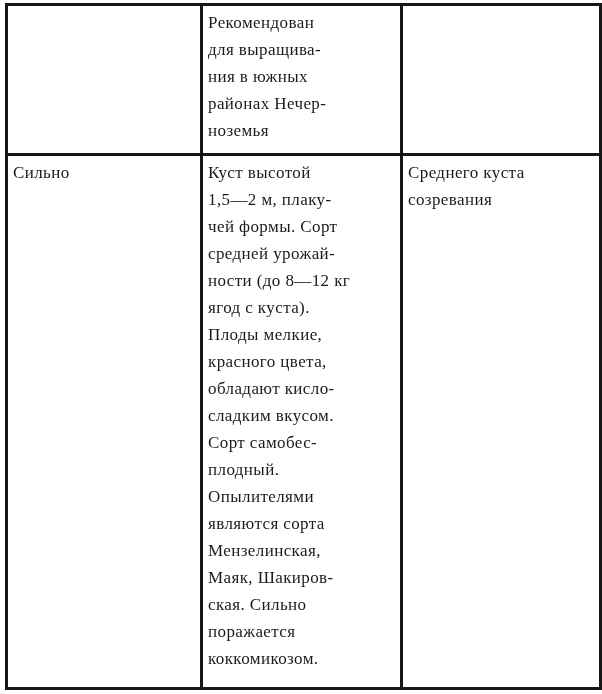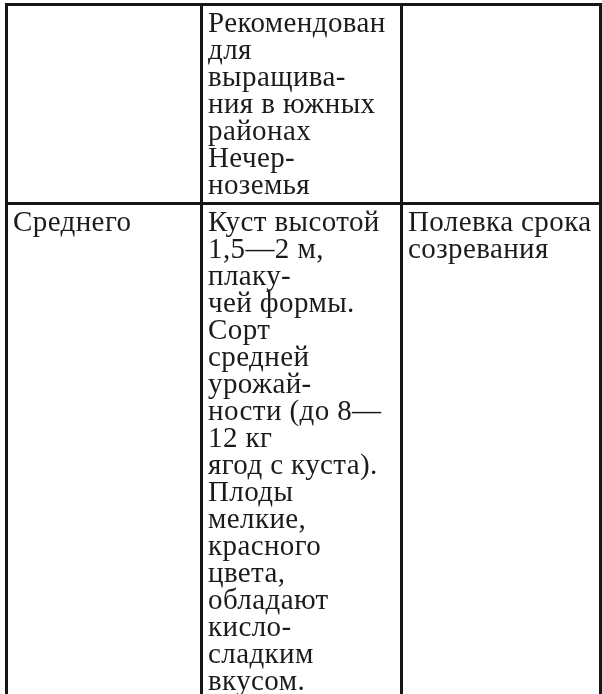--- a/index.html
+++ b/index.html
@@ -25,21 +25,21 @@
     border-collapse: collapse;
     table-layout: fixed;
   }
   table.doc-table col.c1 { width: 195px; }
   table.doc-table col.c2 { width: 200px; }
   table.doc-table col.c3 { width: 199px; }
   table.doc-table td {
     border: 3px solid #171717;
     vertical-align: top;
     padding: 3px 6px 4px 5px;
-    font-size: 29px;
+    font-size: 17px;
     line-height: 27px;
     letter-spacing: 0.4px;
     white-space: pre-line;
     overflow: hidden;
   }
   tr.row-continuation td { height: 140px; }
 </style>
 </head>
 <body>
 
@@ -54,38 +54,38 @@
       <tr class="row-continuation">
         <td></td>
         <td>Рекомендован
 для выращива-
 ния в южных
 районах Нечер-
 ноземья</td>
         <td></td>
       </tr>
       <tr class="row-polevka">
-        <td>Среднего</td>
+        <td>Сильно</td>
         <td>Куст высотой
 1,5—2 м, плаку-
 чей формы. Сорт
 средней урожай-
 ности (до 8—12 кг
 ягод с куста).
 Плоды мелкие,
 красного цвета,
 обладают кисло-
 сладким вкусом.
 Сорт самобес-
 плодный.
 Опылителями
 являются сорта
 Мензелинская,
 Маяк, Шакиров-
 ская. Сильно
 поражается
 коккомикозом.</td>
-        <td>Полевка срока
+        <td>Среднего куста
 созревания</td>
       </tr>
     </tbody>
   </table>
 </div>
 
 </body></html>

